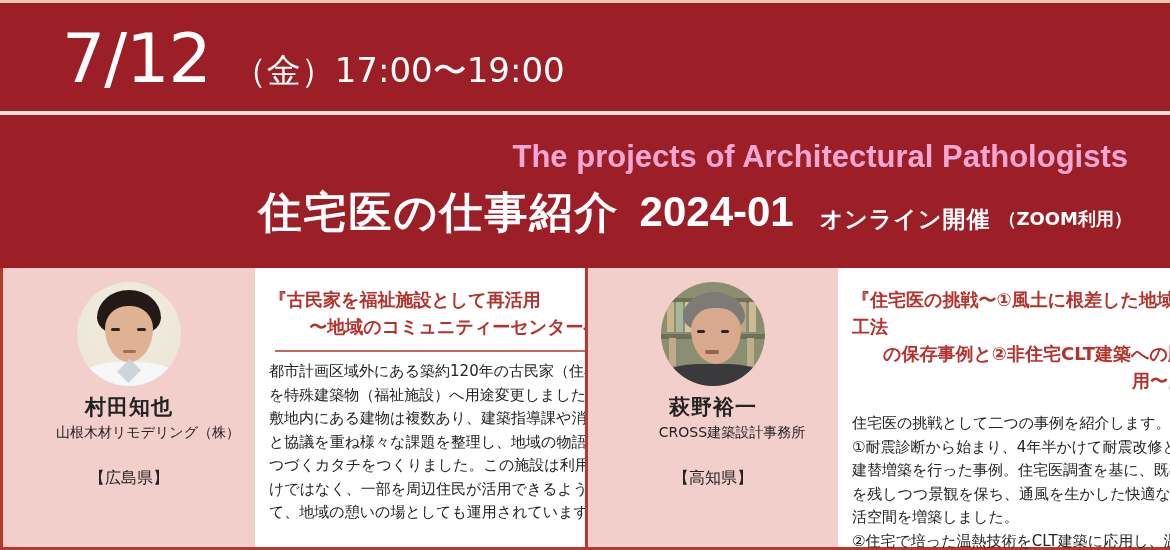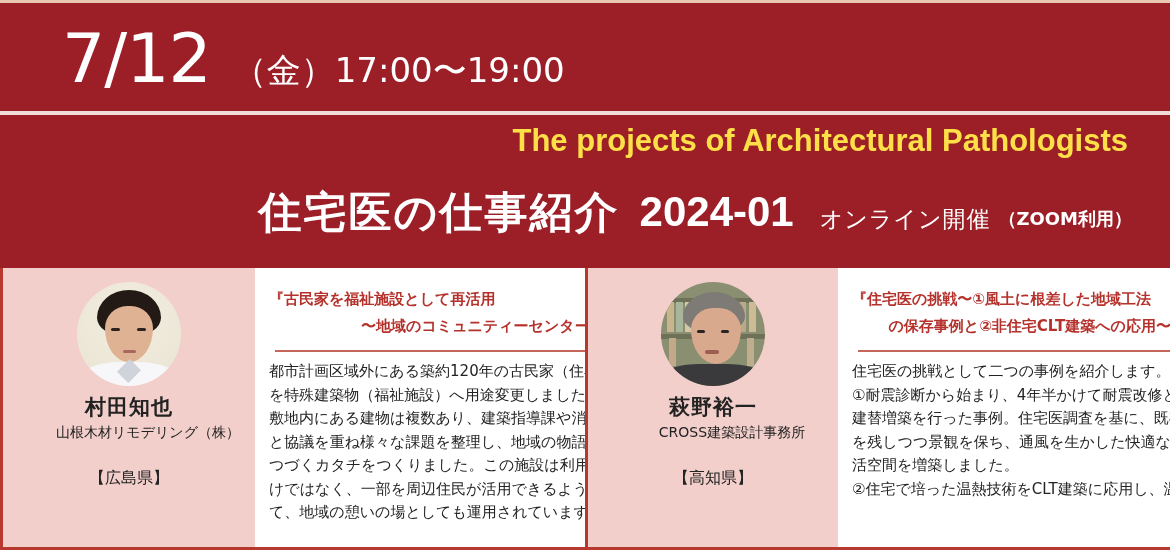--- a/index.html
+++ b/index.html
@@ -34,42 +34,42 @@
   .date-rest{
     color:#ffffff;font-size:34px;line-height:34px;
     margin-left:22px;padding-bottom:4px;letter-spacing:0px;
     font-family:"DejaVu Sans",sans-serif;
   }
   .hrule{
     position:absolute;left:0;top:108px;width:1170px;height:4px;
     background:#f0ddd8;
   }
   .en-title{
-    position:absolute;right:42px;top:120px;
-    color:#fde047;font-size:31px;font-weight:bold;letter-spacing:0px;
+    position:absolute;right:42px;top:136px;
+    color:#f9a8d4;font-size:31px;font-weight:bold;letter-spacing:0px;
     white-space:nowrap;
     font-family:"Liberation Sans",sans-serif;
   }
   .jp-title-row{
     position:absolute;left:0;right:38px;top:186px;
     display:flex;align-items:flex-end;justify-content:flex-end;
     white-space:nowrap;
   }
   .jp-title{
     color:#ffffff;font-size:43px;line-height:46px;font-weight:bold;
     letter-spacing:2px;
     font-family:"DejaVu Sans",sans-serif;
   }
   .jp-year{
     color:#ffffff;font-size:42px;line-height:46px;font-weight:bold;
     margin-left:20px;letter-spacing:0px;
     font-family:"Liberation Sans",sans-serif;
   }
   .jp-online{
-    color:#ffffff;font-size:23px;line-height:32px;font-weight:normal;
+    color:#ffffff;font-size:23px;line-height:32px;font-weight:bold;
     margin-left:26px;letter-spacing:1px;
     font-family:"DejaVu Sans",sans-serif;
   }
   .jp-zoom{
     color:#ffffff;font-size:18px;line-height:32px;font-weight:bold;
     margin-left:8px;letter-spacing:0px;
     font-family:"DejaVu Sans",sans-serif;
     text-align:center;
   }
 
@@ -169,21 +169,21 @@
     font-family:"DejaVu Sans",sans-serif;
   }
 
   .content{
     box-sizing:border-box;flex:1 1 auto;
     background:#ffffff;
     padding:18px 12px 8px 14px;
     display:flex;flex-direction:column;
   }
   .talk-title{
-    color:#b5322c;font-size:15px;font-weight:bold;line-height:27px;
+    color:#b5322c;font-size:18px;font-weight:bold;line-height:27px;
     letter-spacing:0px;
     font-family:"DejaVu Sans",sans-serif;
   }
   .talk-title .l2{display:block;text-align:right;}
   .title-sep{
     height:2px;background:#c4675a;margin:10px 4px 8px 6px;
   }
   .talk-body{
     color:#232323;font-size:15px;line-height:23.5px;letter-spacing:0px;
     font-family:"DejaVu Sans",sans-serif;

